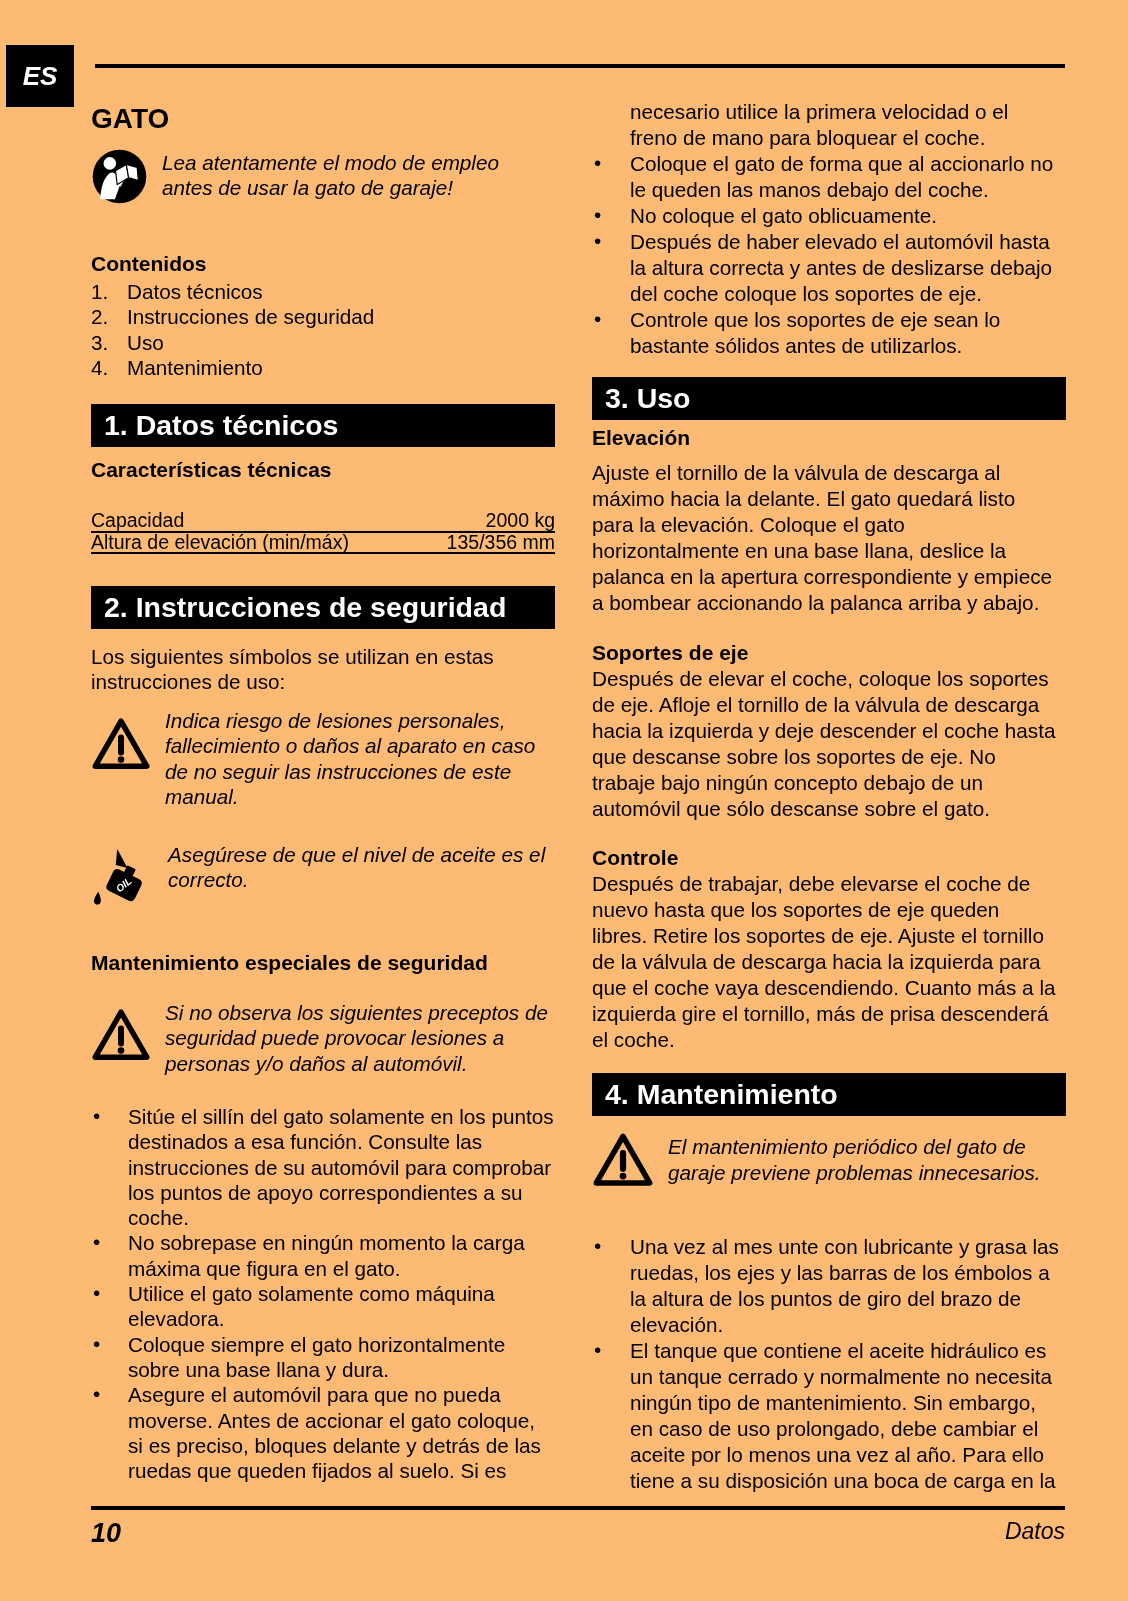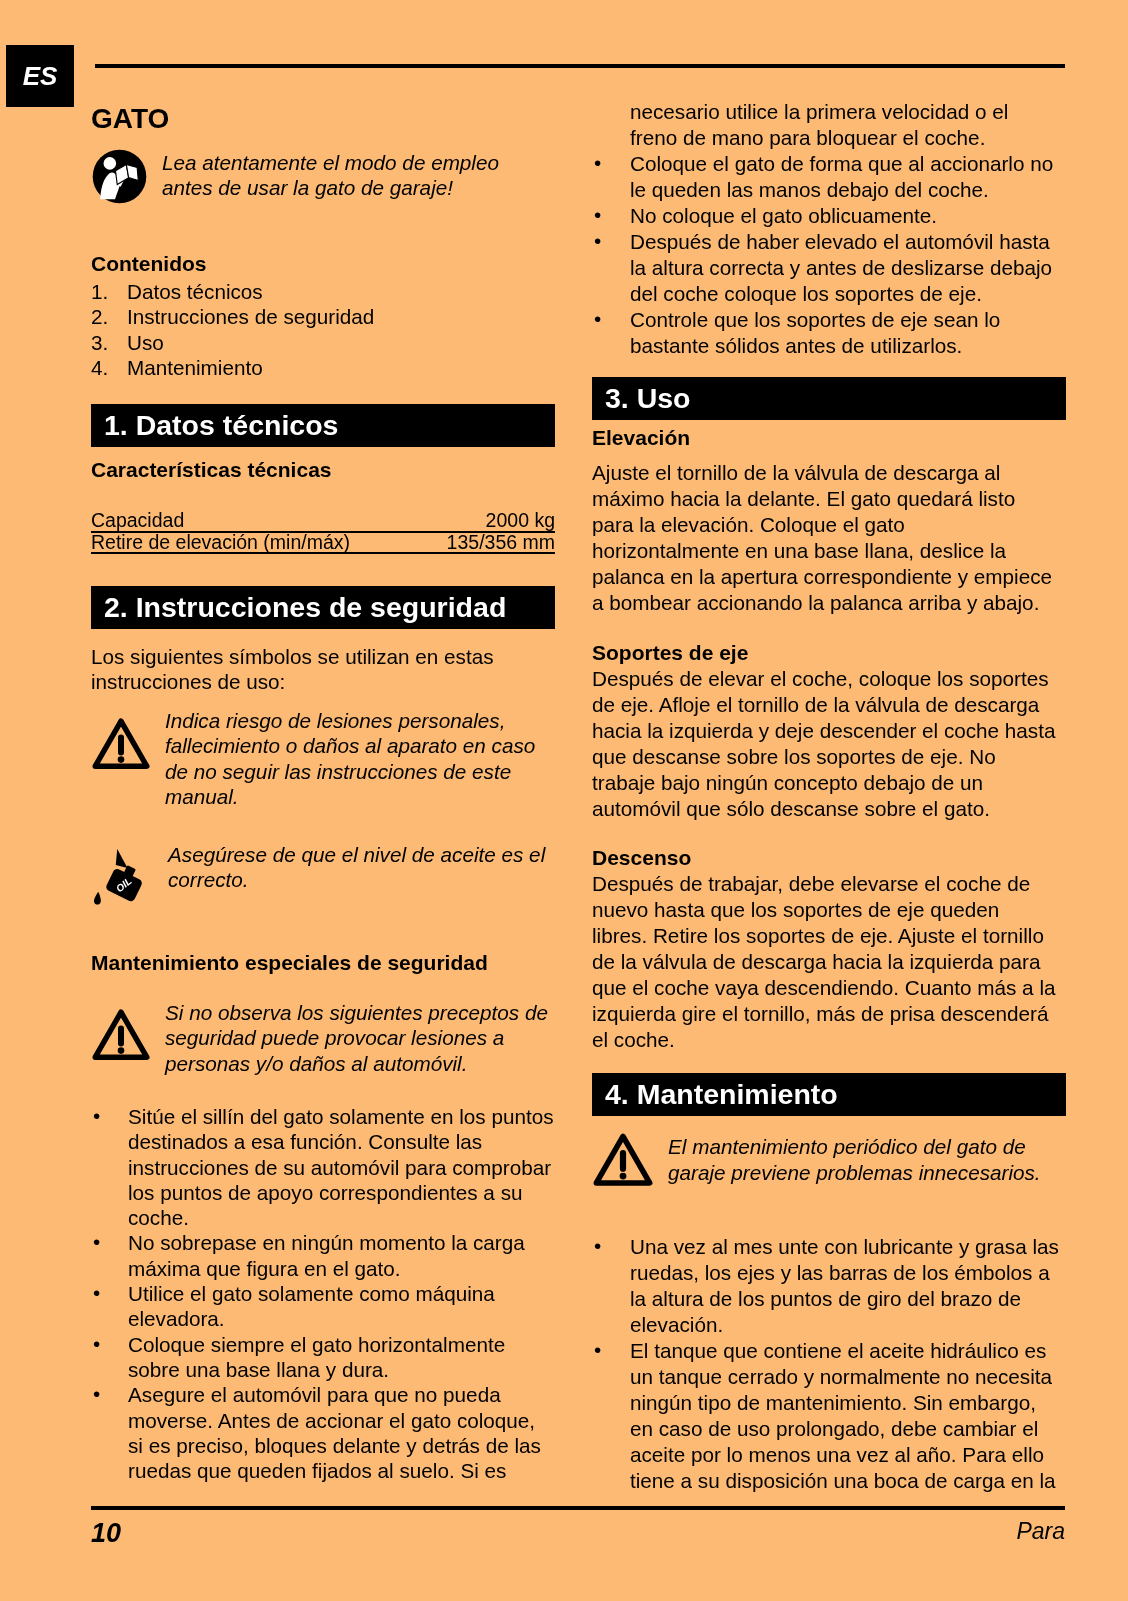--- a/index.html
+++ b/index.html
@@ -91,21 +91,21 @@
     <div class="blk full bar" style="top:404px">1. Datos técnicos</div>
 
     <div class="blk bold-h" style="top:457px">Características técnicas</div>
 
     <div class="blk spec-table" style="top:511px">
       <div class="spec-row">
         <span>Capacidad</span>
         <span>2000 kg</span>
       </div>
       <div class="spec-row">
-        <span>Retire de elevación (min/máx)</span>
+        <span>Altura de elevación (min/máx)</span>
         <span>135/356 mm</span>
       </div>
     </div>
 
     <div class="blk full bar" style="top:586px">2. Instrucciones de seguridad</div>
 
     <div class="blk body" style="top:644px">Los siguientes símbolos se utilizan en estas
 instrucciones de uso:</div>
 
     <div class="blk note" style="top:708px">
@@ -227,21 +227,21 @@
 a bombear accionando la palanca arriba y abajo.</div>
 
     <div class="blk bold-h" style="top:640px">Soportes de eje</div>
     <div class="blk body-r" style="top:666px">Después de elevar el coche, coloque los soportes
 de eje. Afloje el tornillo de la válvula de descarga
 hacia la izquierda y deje descender el coche hasta
 que descanse sobre los soportes de eje. No
 trabaje bajo ningún concepto debajo de un
 automóvil que sólo descanse sobre el gato.</div>
 
-    <div class="blk bold-h" style="top:845px">Descenso</div>
+    <div class="blk bold-h" style="top:845px">Controle</div>
     <div class="blk body-r" style="top:871px">Después de trabajar, debe elevarse el coche de
 nuevo hasta que los soportes de eje queden
 libres. Retire los soportes de eje. Ajuste el tornillo
 de la válvula de descarga hacia la izquierda para
 que el coche vaya descendiendo. Cuanto más a la
 izquierda gire el tornillo, más de prisa descenderá
 el coche.</div>
 
     <div class="blk full bar" style="top:1073px">4. Mantenimiento</div>
 
@@ -273,15 +273,15 @@
 en caso de uso prolongado, debe cambiar el
 aceite por lo menos una vez al año. Para ello
 tiene a su disposición una boca de carga en la</span>
       </div>
     </div>
 
   </div>
 
   <div class="rule-bottom"></div>
   <div class="page-num">10</div>
-  <div class="brand">Para</div>
+  <div class="brand">Datos</div>
 
 </div>
 
 </body></html>

